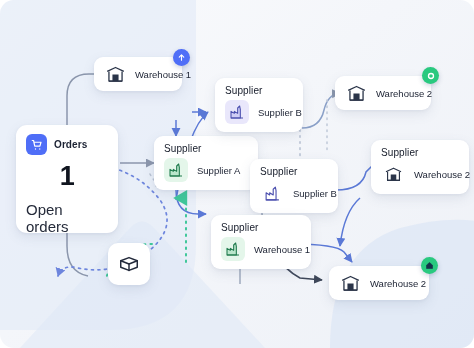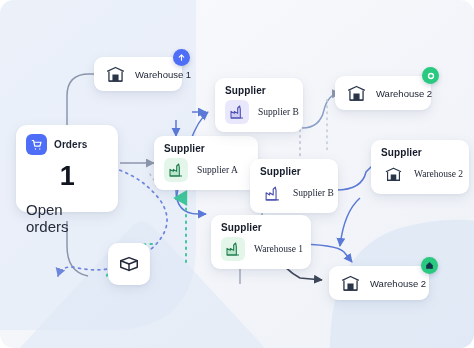--- a/index.html
+++ b/index.html
@@ -35,21 +35,21 @@
     border-radius: 9px;
     box-shadow: 0 4px 12px rgba(90, 105, 140, 0.13), 0 1px 3px rgba(90,105,140,0.08);
     box-sizing: border-box;
   }
 
   
   .orders-card {
     left: 16px;
     top: 125px;
     width: 102px;
-    height: 87px;
+    height: 108px;
     border-radius: 11px;
     padding: 9px 10px 8px 10px;
     display: flex;
     flex-direction: column;
     align-items: center;
   }
   .orders-head {
     display: flex;
     align-items: center;
     gap: 7px;
@@ -100,30 +100,29 @@
     white-space: nowrap;
   }
 
   
   .titled-card {
     padding: 7px 11px 8px 10px;
     border-radius: 9px;
   }
   .titled-head {
     font-size: 10px;
-    font-weight: bold;
+    font-weight: normal;
     color: #151b29;
     margin-bottom: 4px;
     letter-spacing: 0.1px;
   }
   .titled-row {
     display: flex;
     align-items: center;
     gap: 9px;
-    font-family: Liberation Serif, serif;
   }
   .titled-label {
     font-size: 9.5px;
     color: #222838;
     white-space: nowrap;
   }
 
   
   .chip {
     width: 24px;

